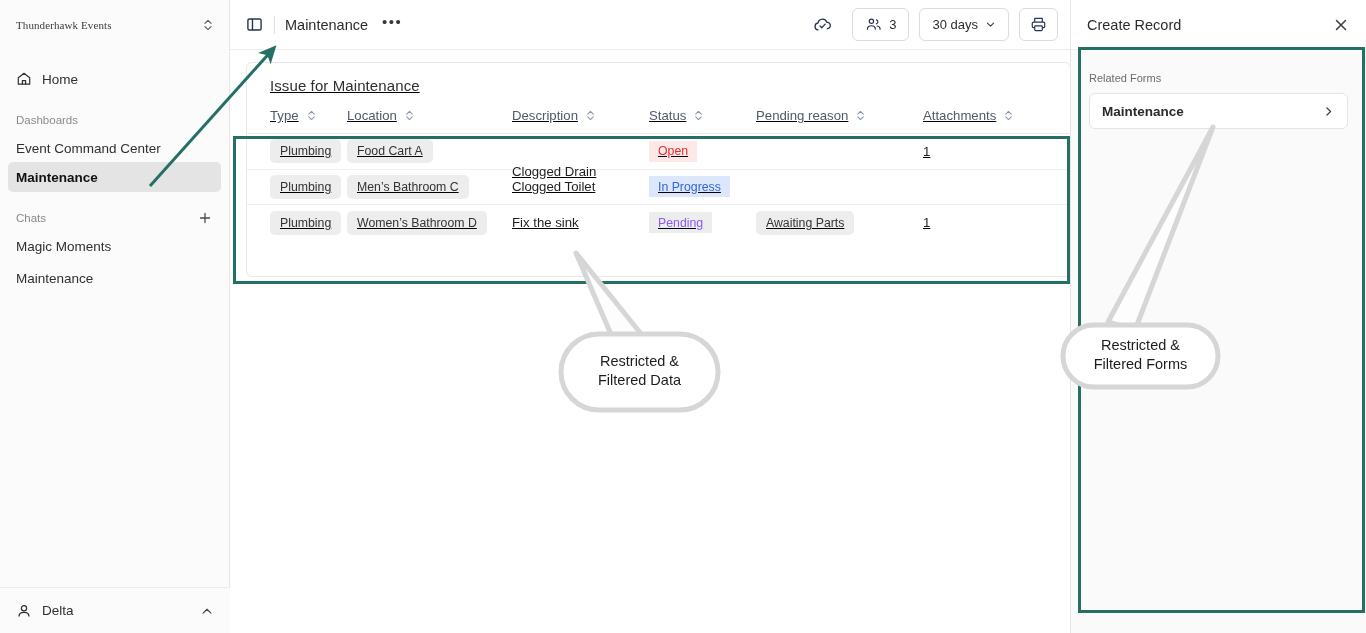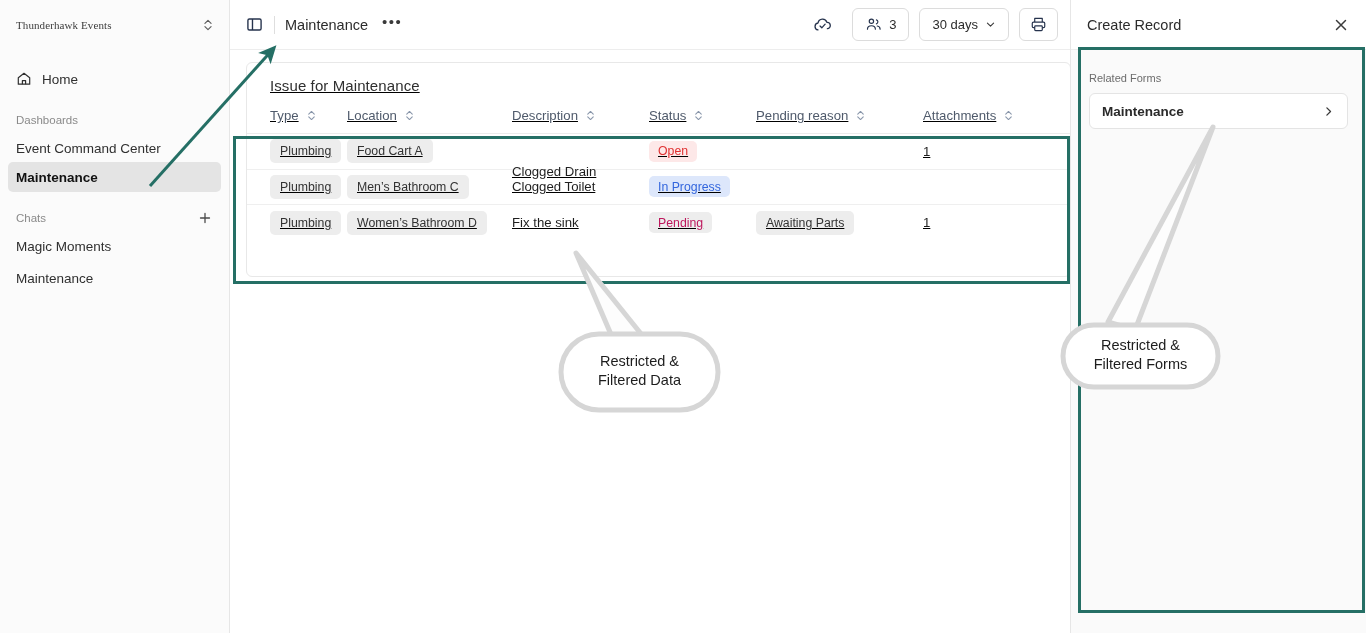--- a/index.html
+++ b/index.html
@@ -114,25 +114,25 @@
   .trow { display: flex; align-items: center; height: 35.5px; border-bottom: 1px solid #efefef; }
   .trow:last-child { border-bottom: none; }
   .cell { display: flex; align-items: center; font-size: 13.2px; color: #1f1f1f; }
   .chip {
     display: inline-flex; align-items: center; justify-content: center;
     background: #ededed; color: #333; border-radius: 5px;
     height: 21px; padding: 12px 10px; font-size: 12.3px; white-space: nowrap;
   }
   .badge {
     display: inline-flex; align-items: center; justify-content: center;
-    border-radius: 5px; height: 21px; padding: 0 9px; font-size: 12.3px; white-space: nowrap;
+    border-radius: 0; height: 21px; padding: 0 9px; font-size: 12.3px; white-space: nowrap;
   }
   .badge.open     { background:#fde8e8; color:#e03131; }
   .badge.progress { background:#dde7fb; color:#3366dd; }
-  .badge.pending  { background:#ededed; color:#be185d; }
+  .badge.pending  { background:#ededed; color:#8b5cf6; }
   .attach-val { font-size: 13.2px; color: #1f1f1f; }
 
   
   .rpanel {
     flex: 0 0 296px; width: 296px; height: 633px;
     border-left: 1px solid #e6e6e6; background: #fafafa;
     position: relative; display: flex; flex-direction: column;
   }
   .rpanel-head {
     height: 50px; display: flex; align-items: center;
@@ -202,20 +202,30 @@
         <path d="M8 3.5 V12.5 M3.5 8 H12.5"></path>
       </svg>
     </div>
     <div class="nav-plain">
       <span>Magic Moments</span>
     </div>
     <div class="nav-plain" style="margin-top:4px;">
       <span>Maintenance</span>
     </div>
 
+    <div class="sidebar-footer">
+      <svg style="width:16px;height:16px;color:#2f2f2f;" viewBox="0 0 16 16" fill="none" stroke="currentColor" stroke-width="1.2">
+        <circle cx="8" cy="5.2" r="2.6"></circle>
+          <path d="M3 13.4 c0-2.6 2.2-4 5-4 s5 1.4 5 4"></path>
+      </svg>
+      <span class="uname">Delta</span>
+      <svg class="caret-up" viewBox="0 0 16 16" fill="none" stroke="currentColor" stroke-width="1.4" stroke-linecap="round" stroke-linejoin="round">
+        <path d="M3.5 10.5 L8 6 L12.5 10.5"></path>
+      </svg>
+    </div>
   </aside>
 
   <section class="main">
 
     <div class="toolbar">
       <div class="tb-icon-btn">
         <svg width="17" height="17" viewBox="0 0 16 16" fill="none" stroke="currentColor" stroke-width="1.3">
           <rect x="1.8" y="2.8" width="12.4" height="10.4" rx="1.4"></rect>
           <path d="M6.1 2.8 V13.2"></path>
         </svg>

